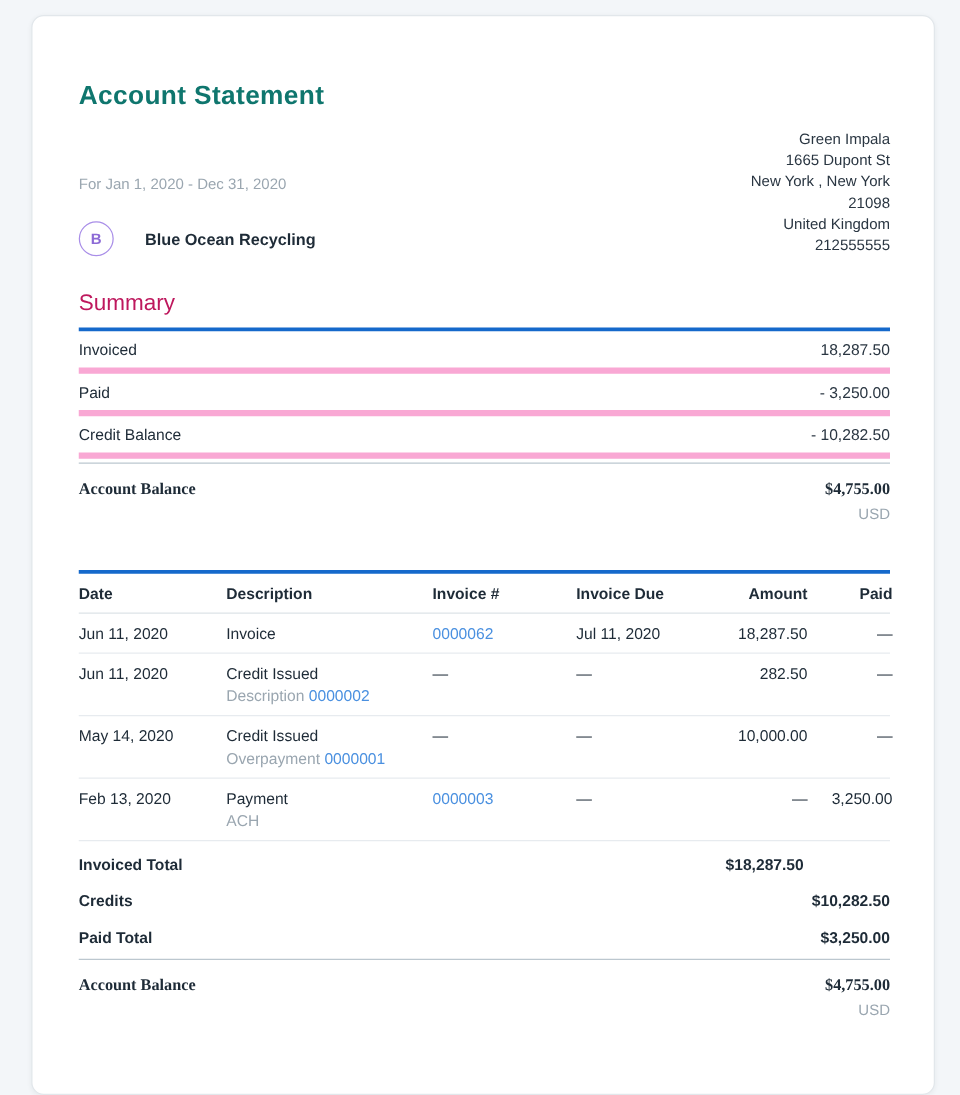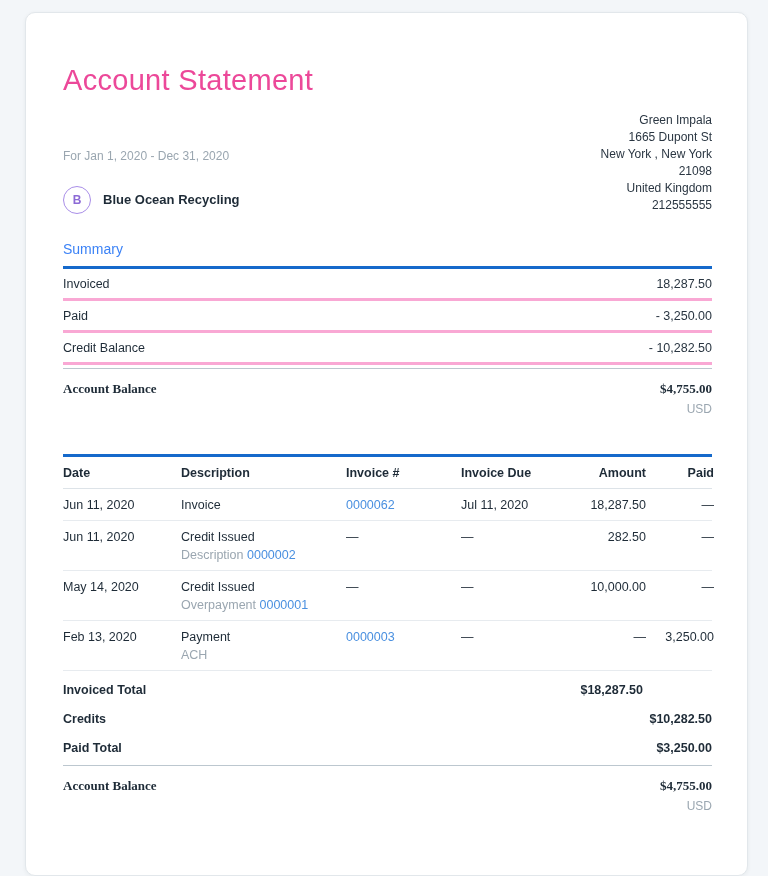--- a/index.html
+++ b/index.html
@@ -15,23 +15,23 @@
     left:25px; top:12px;
     width:723px; height:864px;
     background:#ffffff;
     border:1px solid #e2e7eb;
     border-radius:10px;
     box-shadow:0 1px 4px rgba(30,43,55,0.06);
     padding:52px 35px 30px 37px;
     overflow:hidden;
   }
   h1.title {
-    font-size:29px;
-    font-weight:400;
-    color:#ec4899;
+    font-size:21px;
+    font-weight:700;
+    color:#0f766e;
     letter-spacing:0.3px;
     line-height:1.1;
   }
   .header-row {
     display:flex;
     justify-content:space-between;
     align-items:flex-end;
     margin-top:15px;
   }
   .subtitle {
@@ -50,43 +50,43 @@
     color:#8c6ad6;
     background:#ffffff;
     display:inline-flex;
     align-items:center;
     justify-content:center;
     font-size:12px;
     font-weight:700;
     flex:0 0 auto;
   }
   .customer-name {
-    margin-left:12px;
+    margin-left:25px;
     font-size:13px;
     font-weight:700;
     color:#1e2b37;
   }
   .address {
     text-align:right;
     font-size:12px;
     line-height:17px;
     color:#2a3642;
   }
   .section-label {
-    font-size:14px;
-    color:#3b82f6;
+    font-size:18px;
+    color:#be185d;
     margin-bottom:9px;
   }
   .blue-rule { height:3px; background:#1569cb; }
   .summary-section { margin-top:27px; }
   .sum-row {
     display:flex;
     justify-content:space-between;
     padding:8px 0 7px 0;
-    border-bottom:3px solid #f9a8d4;
+    border-bottom:5px solid #f9a8d4;
     font-size:12.5px;
   }
   .sum-row .val { color:#2a3642; }
   .strong-rule { border-bottom:1px solid #bcc7cf; margin-top:3px; }
   .balance-row {
     display:flex;
     justify-content:space-between;
     padding-top:12px;
     font-size:13px;
     font-weight:700;

